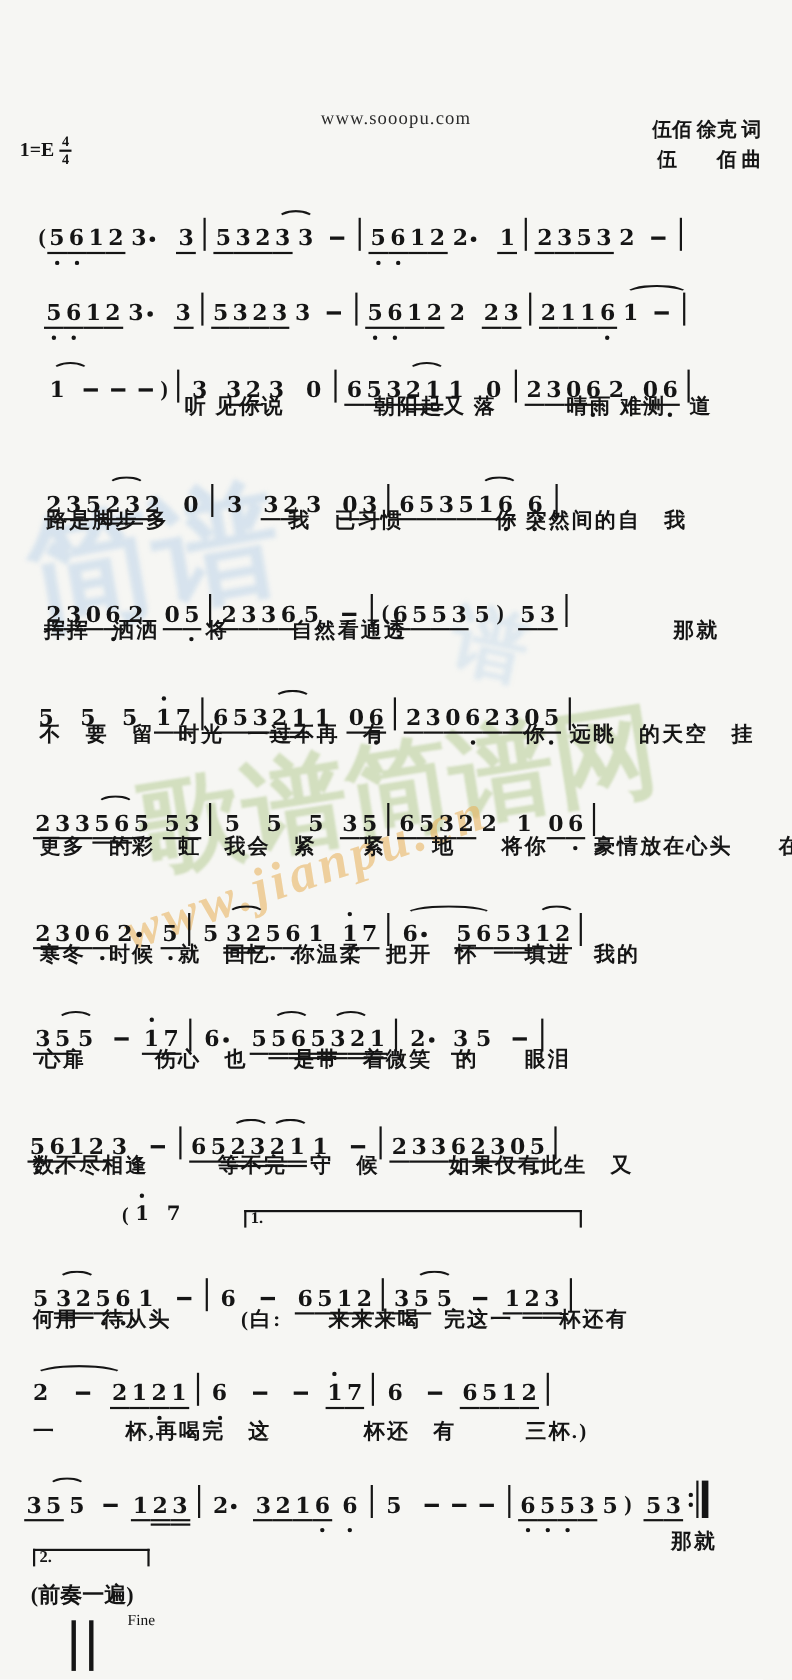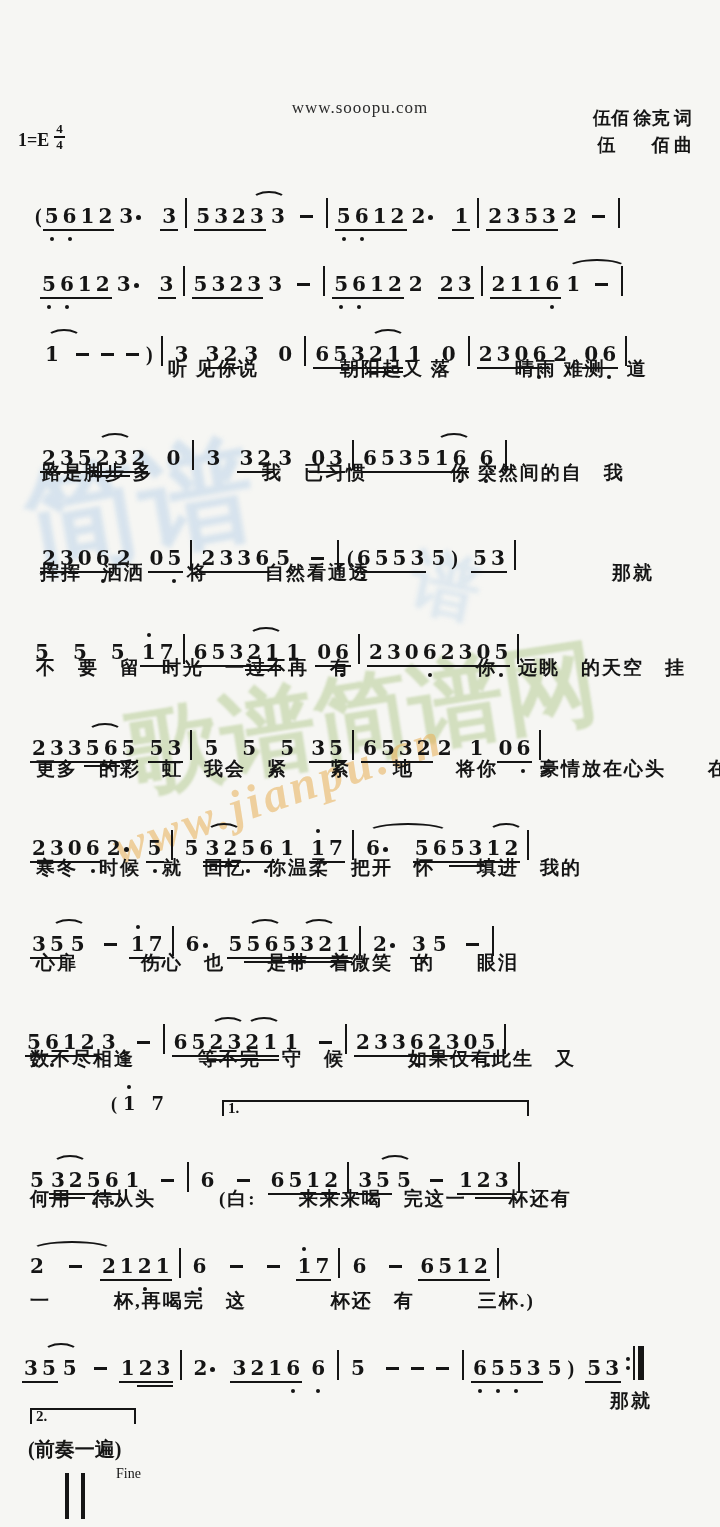--- a/index.html
+++ b/index.html
@@ -10,21 +10,21 @@
          font-size:35px;font-weight:700;letter-spacing:3px;}
   .subtitle{position:absolute;top:50px;left:0;width:100%;text-align:center;
          font-size:19px;font-weight:700;}
   .performer{position:absolute;top:76px;left:0;width:100%;text-align:center;
          font-size:19px;font-weight:700;letter-spacing:4px;}
   .site{position:absolute;top:98px;left:0;width:100%;text-align:center;
          font-size:17px;color:#2b2b2b;letter-spacing:1px;}
   .credits{position:absolute;top:105px;right:28px;text-align:right;
          font-size:18px;font-weight:700;line-height:1.5;}
   .keysig{position:absolute;top:122px;left:18px;font-size:18px;font-weight:700;
-         display:flex;align-items:flex-end;gap:5px;}
+         display:flex;align-items:center;gap:5px;}
   .frac{display:inline-flex;flex-direction:column;align-items:center;font-size:13px;
         font-weight:700;line-height:1.05;}
   .frac .ft{border-bottom:2px solid #151515;padding:0 2px;}
   
   .wm{position:absolute;pointer-events:none;white-space:nowrap;}
   .wm-blue{top:430px;left:25px;font-size:115px;font-weight:700;
            color:rgba(165,198,228,.38);transform:rotate(-10deg);filter:blur(2px);}
   .wm-blue2{top:540px;left:410px;font-size:70px;font-weight:700;
            color:rgba(165,198,228,.30);transform:rotate(12deg);filter:blur(2px);}
   .wm-green{top:655px;left:125px;font-size:95px;font-weight:700;

